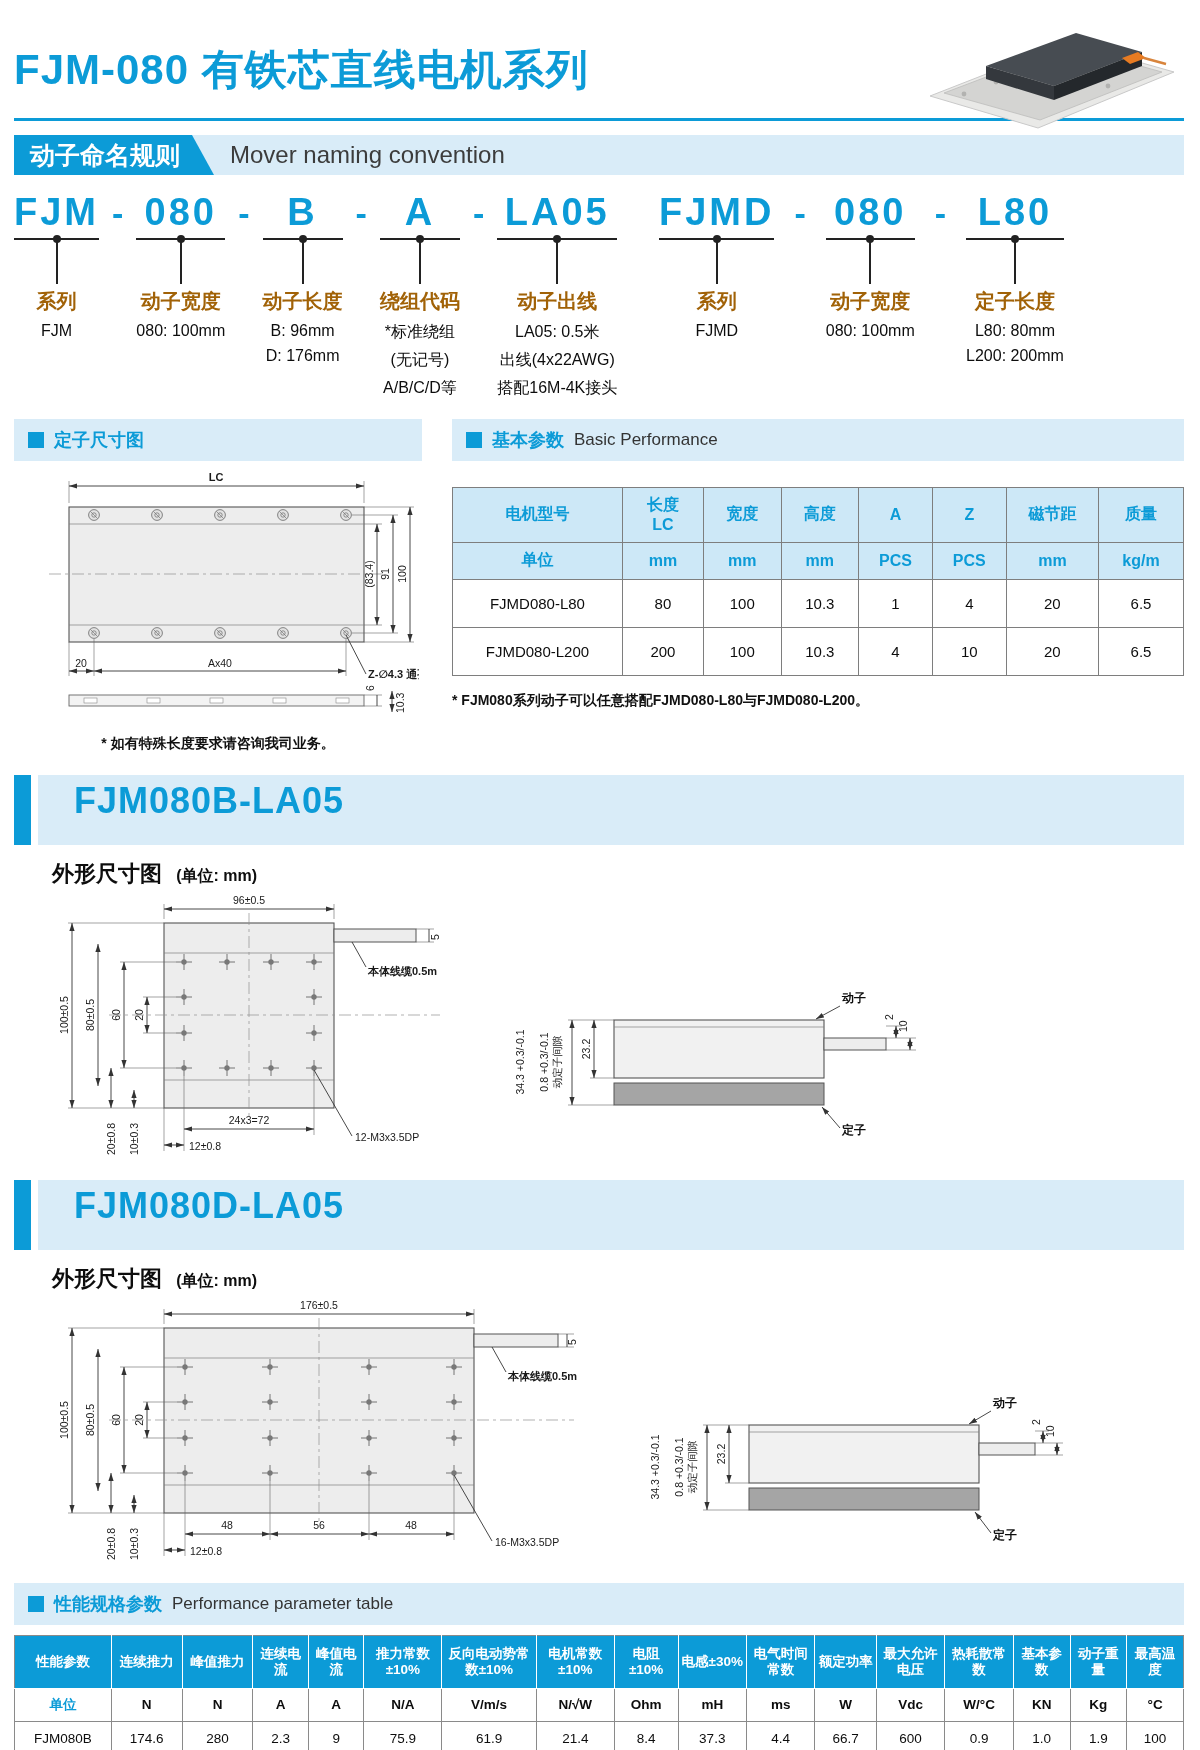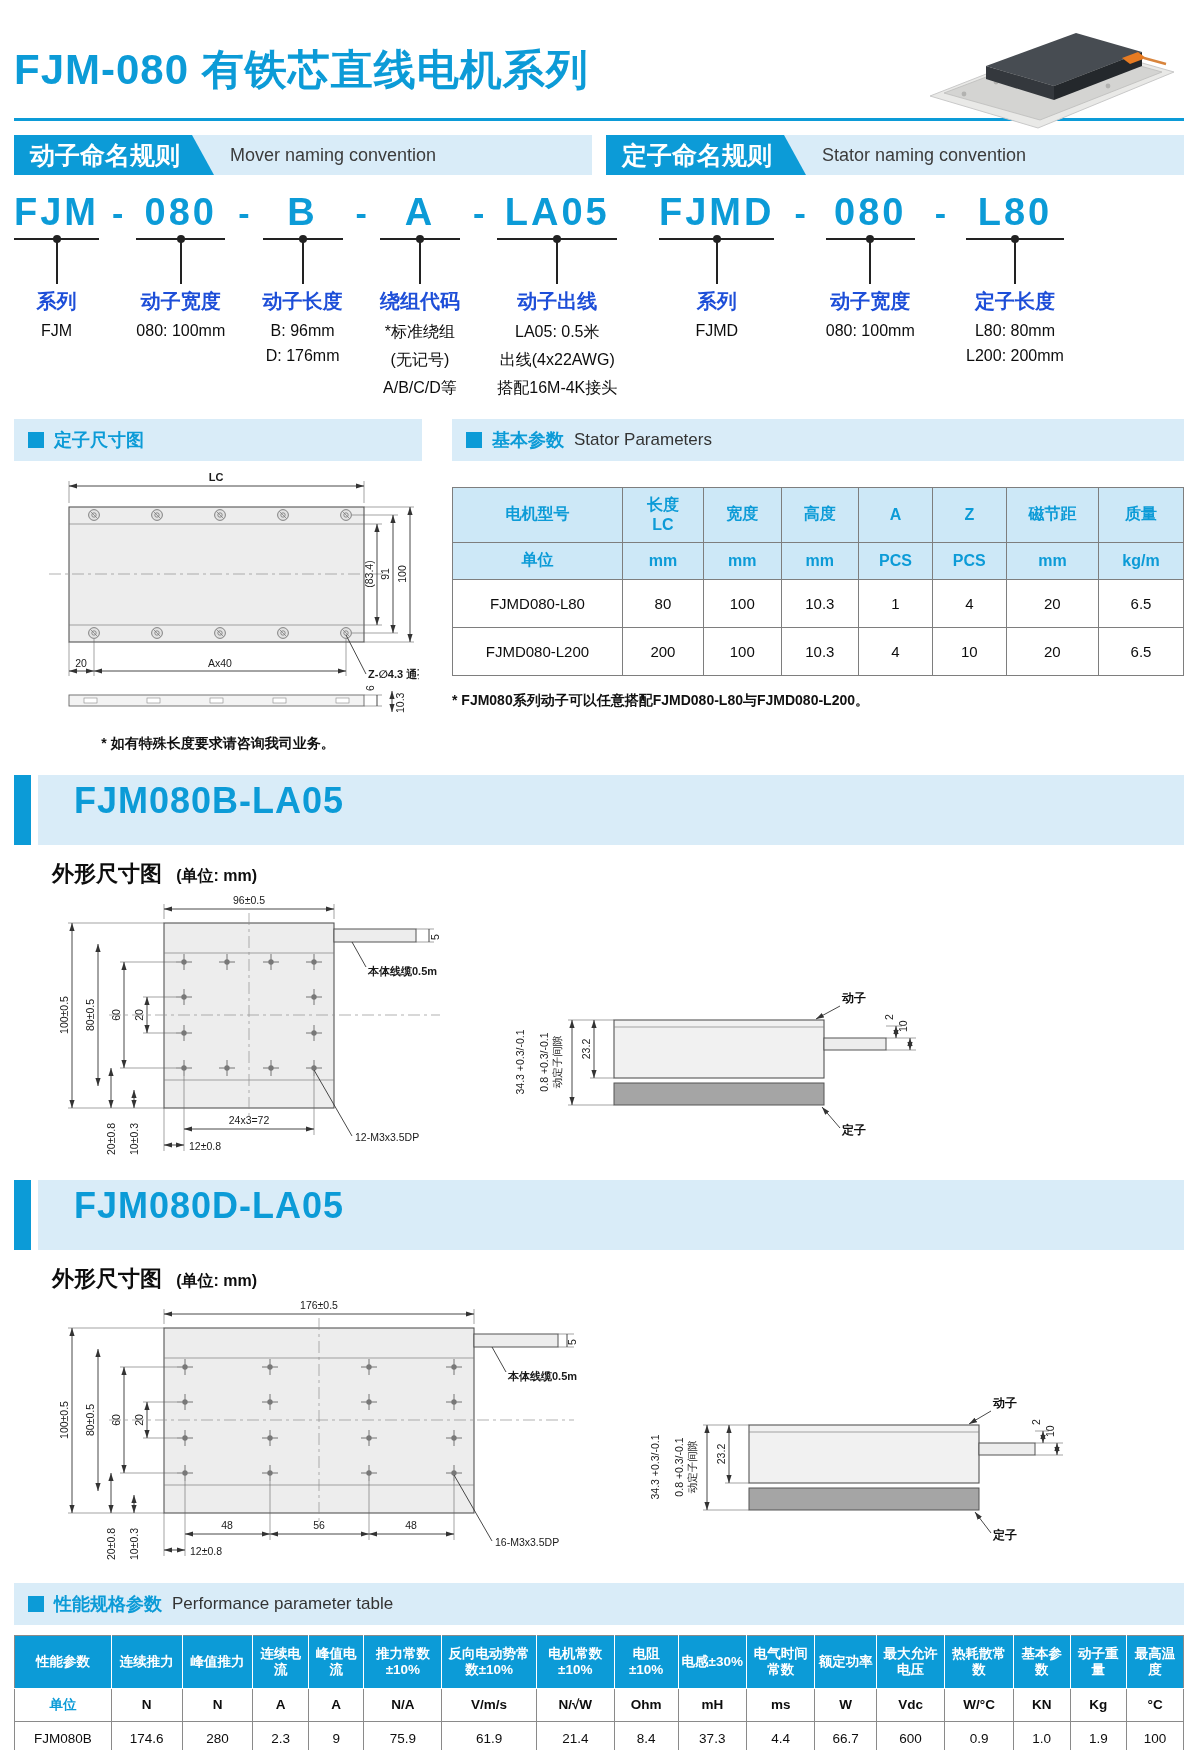--- a/index.html
+++ b/index.html
@@ -8,35 +8,35 @@
   
   header{position:relative;height:96px;}
   .page-title{margin:0;padding-top:28px;font-size:42px;font-weight:bold;color:#0c9bd7;letter-spacing:1px;}
   .product-img{position:absolute;right:6px;top:0;}
   .title-rule{height:3px;background:#0c9bd7;margin-top:8px;}
   
   .banner-row{display:flex;gap:14px;margin-top:14px;}
   .banner{flex:1;display:flex;align-items:stretch;height:40px;background:#d9ecf8;}
   .banner .cn{background:#0c9bd7;color:#fff;font-weight:bold;font-size:25px;display:flex;align-items:center;
     padding:0 34px 0 16px;clip-path:polygon(0 0,calc(100% - 22px) 0,100% 100%,0 100%);}
-  .banner .en{color:#3c3c3c;font-size:18px;display:flex;align-items:center;padding-left:16px;}
+  .banner .en{color:#3c3c3c;font-size:24px;display:flex;align-items:center;padding-left:16px;}
   
   .naming-row{display:flex;margin-top:18px;min-height:190px;}
   .naming-group{display:flex;align-items:flex-start;}
   .naming-group.left{flex:0 0 615px;}
   .naming-group.right{margin-left:30px;}
   .nm-col{display:flex;flex-direction:column;align-items:center;}
   .nm-code{font-size:38px;font-weight:bold;color:#0c9bd7;letter-spacing:3px;line-height:1.05;white-space:nowrap;}
   .nm-dash{font-size:34px;font-weight:bold;color:#0c9bd7;padding:0 13px;line-height:1.2;}
   .naming-group.right .nm-dash{padding:0 20px;}
   .nm-conn{position:relative;height:48px;align-self:stretch;margin-top:5px;}
   .nm-conn::before{content:'';position:absolute;left:0;right:0;top:0;border-top:2px solid #222;}
   .nm-dot{position:absolute;left:50%;top:-3px;width:8px;height:8px;margin-left:-4px;border-radius:50%;background:#222;}
   .nm-vert{position:absolute;left:50%;top:0;bottom:2px;width:2px;margin-left:-1px;background:#222;}
-  .nm-label{font-size:20px;font-weight:bold;color:#1d4ed8;white-space:nowrap;margin-top:2px;}
+  .nm-label{font-size:20px;font-weight:bold;color:#a16207;white-space:nowrap;margin-top:2px;}
   .nm-line{font-size:16px;color:#0d0d0d;margin-top:7px;white-space:nowrap;}
   
   .sec{background:#d9ecf8;display:flex;align-items:center;gap:10px;padding:9px 14px;}
   .sec .sq{width:16px;height:16px;background:#0c9bd7;flex:0 0 auto;}
   .sec .cn{color:#0c9bd7;font-weight:bold;font-size:18px;white-space:nowrap;}
   .sec .en{color:#333;font-size:17px;white-space:nowrap;}
   
   .two-col{display:flex;gap:30px;margin-top:20px;}
   .left-col{width:408px;flex:0 0 auto;}
   .right-col{flex:1;}
@@ -102,24 +102,20 @@
       <polygon points="196,44 212,38 220,44 204,50" fill="#e77b22"></polygon>
       <line x1="218" y1="44" x2="240" y2="50" stroke="#d8843c" stroke-width="2.5"></line>
     </svg>
   </header>
   <div class="title-rule"></div>
 
   <div class="banner-row">
     <div class="banner">
       <div class="cn">动子命名规则</div>
       <div class="en">Mover naming convention</div>
-    </div>
-    <div class="banner">
-      <div class="cn">定子命名规则</div>
-      <div class="en">Stator naming convention</div>
     </div>
   </div>
 
   <div class="naming-row">
     <div class="naming-group left" id="mover-naming">
         <div class="nm-col">
           <div class="nm-code">FJM</div>
           <div class="nm-conn">
             <i class="nm-dot"></i>
             <i class="nm-vert"></i>
@@ -282,21 +278,21 @@
           <text transform="translate(390,244) rotate(-90)" class="dim-t">10.3</text>
         </g>
       </svg>
       <div class="note">* 如有特殊长度要求请咨询我司业务。</div>
     </div>
 
     <div class="right-col">
       <div class="sec">
         <span class="sq"></span>
         <span class="cn">基本参数</span>
-        <span class="en">Stator Parameters</span>
+        <span class="en">Basic Performance</span>
       </div>
       <table id="basic-table" class="basic-table">
         <colgroup>
           <col style="width:23%">
             <col style="width:11%">
             <col style="width:10.5%">
             <col style="width:10.5%">
           <col style="width:10%">
             <col style="width:10%">
             <col style="width:12.5%">

